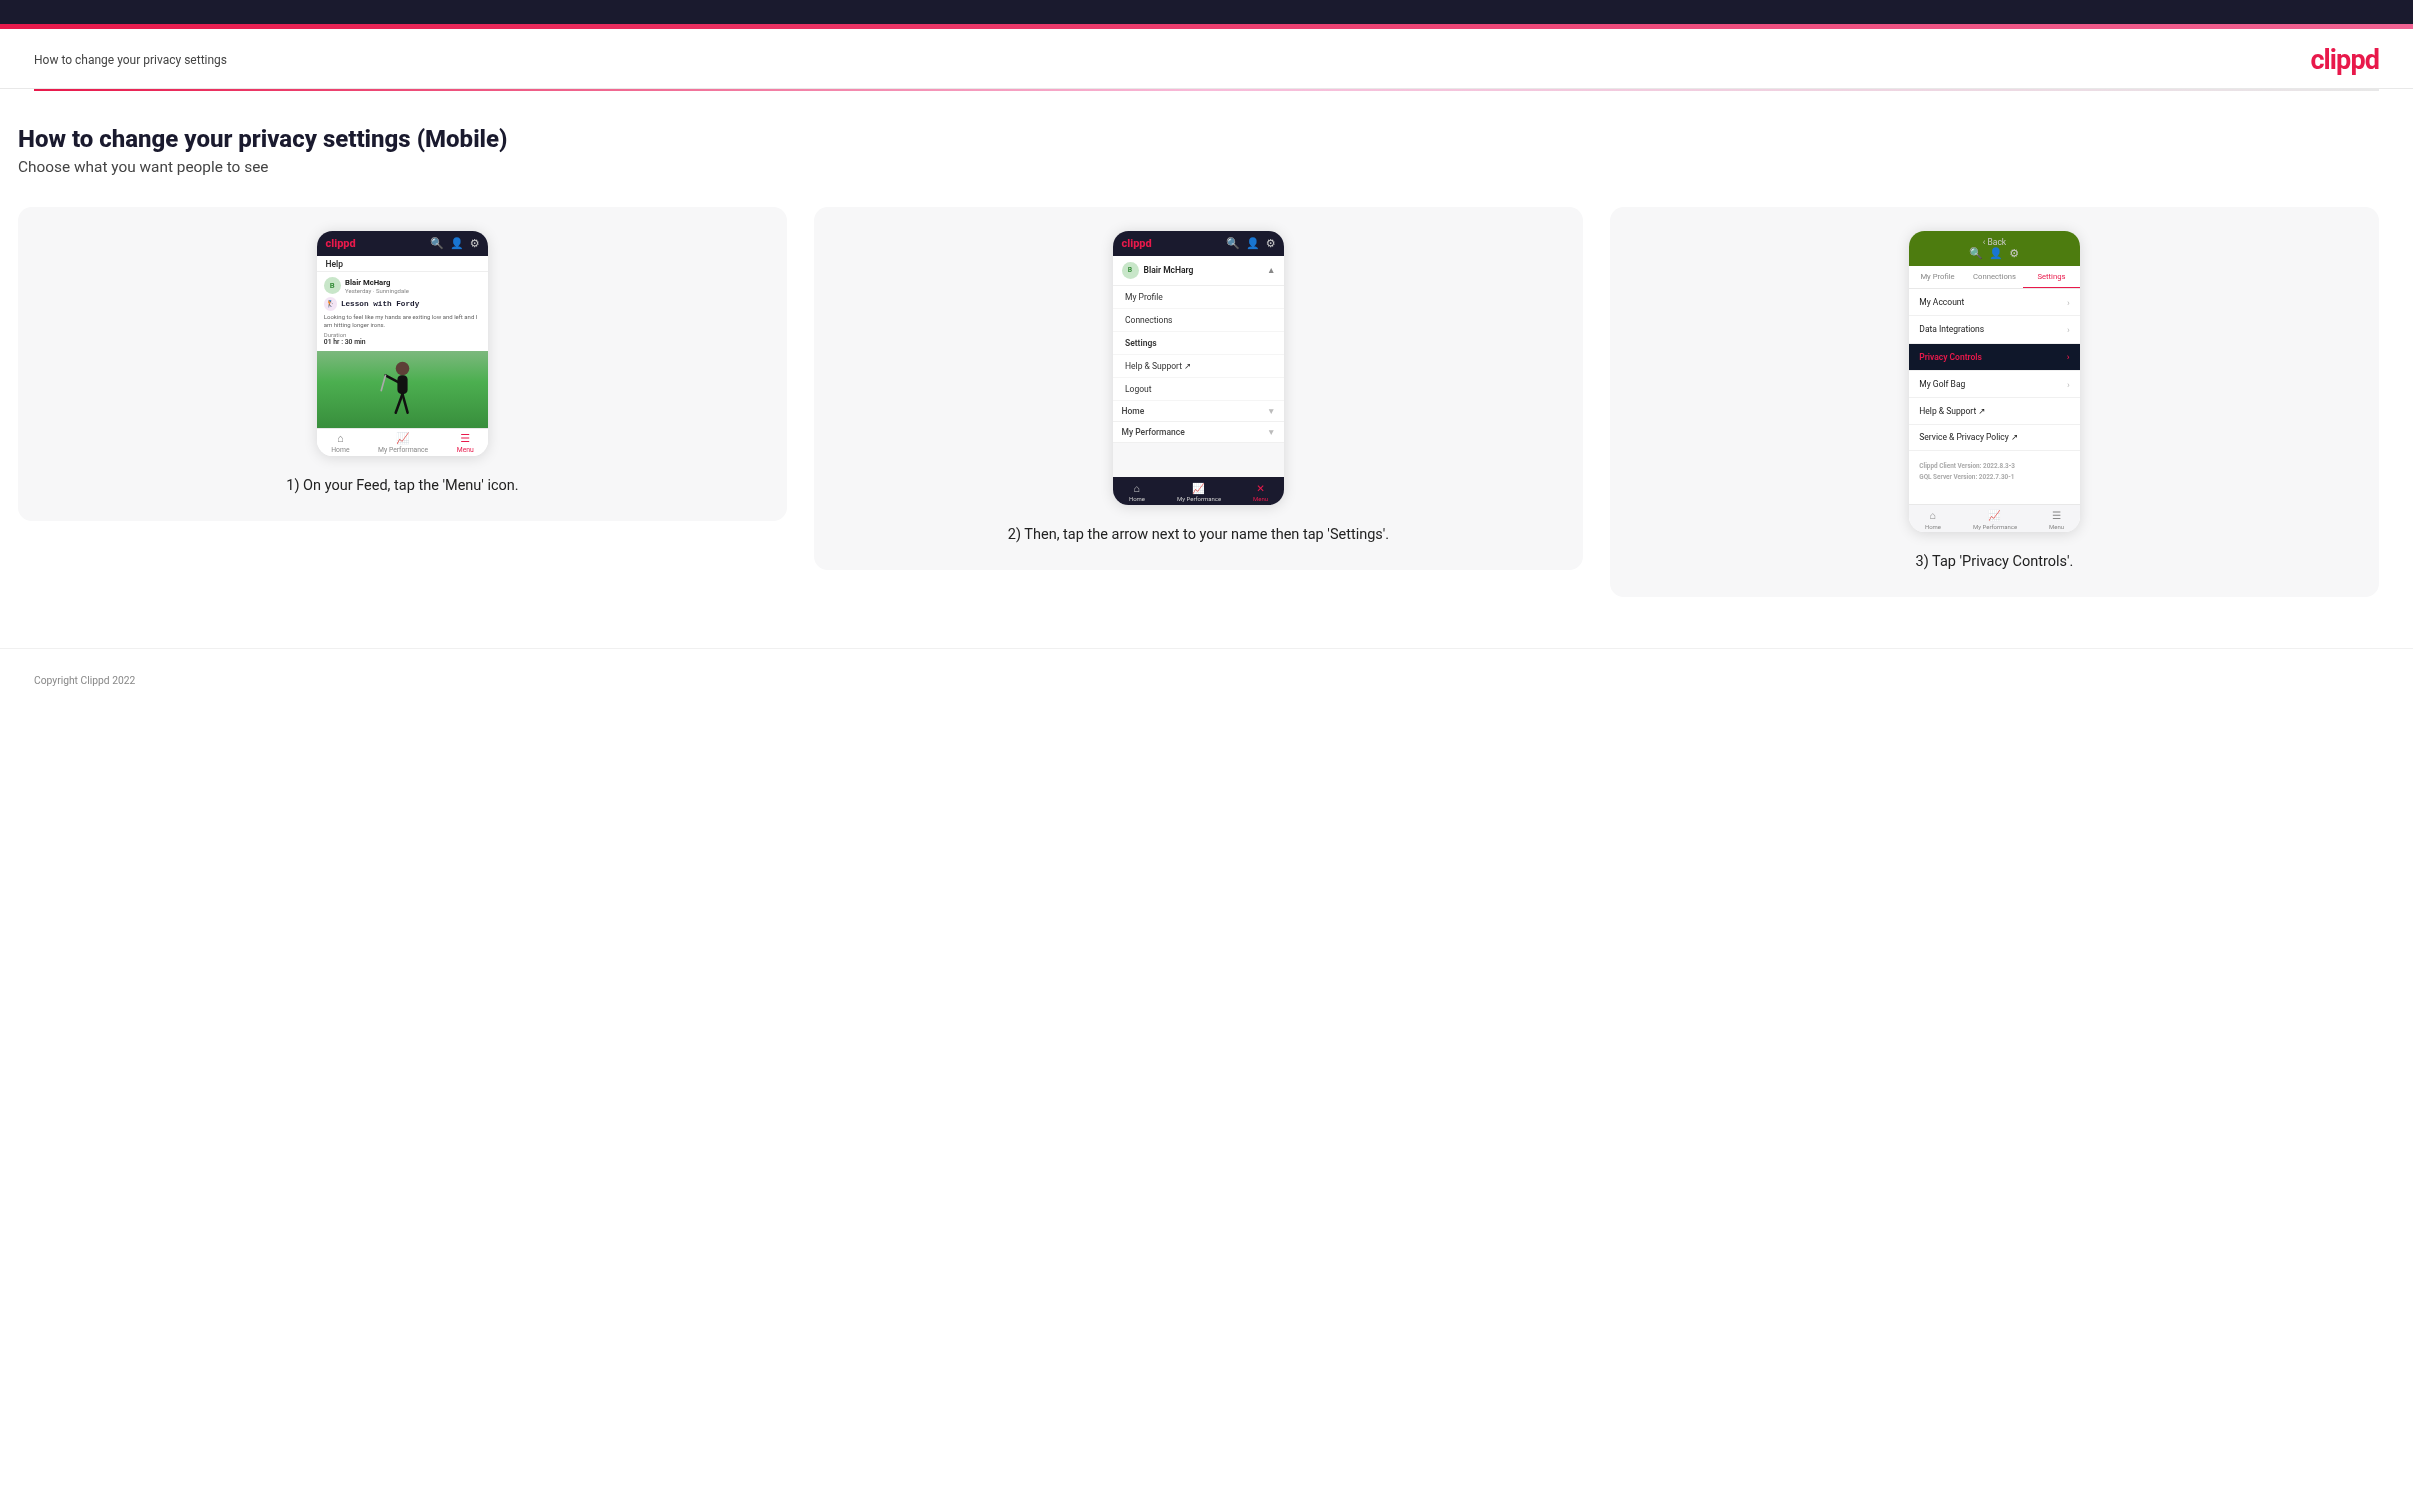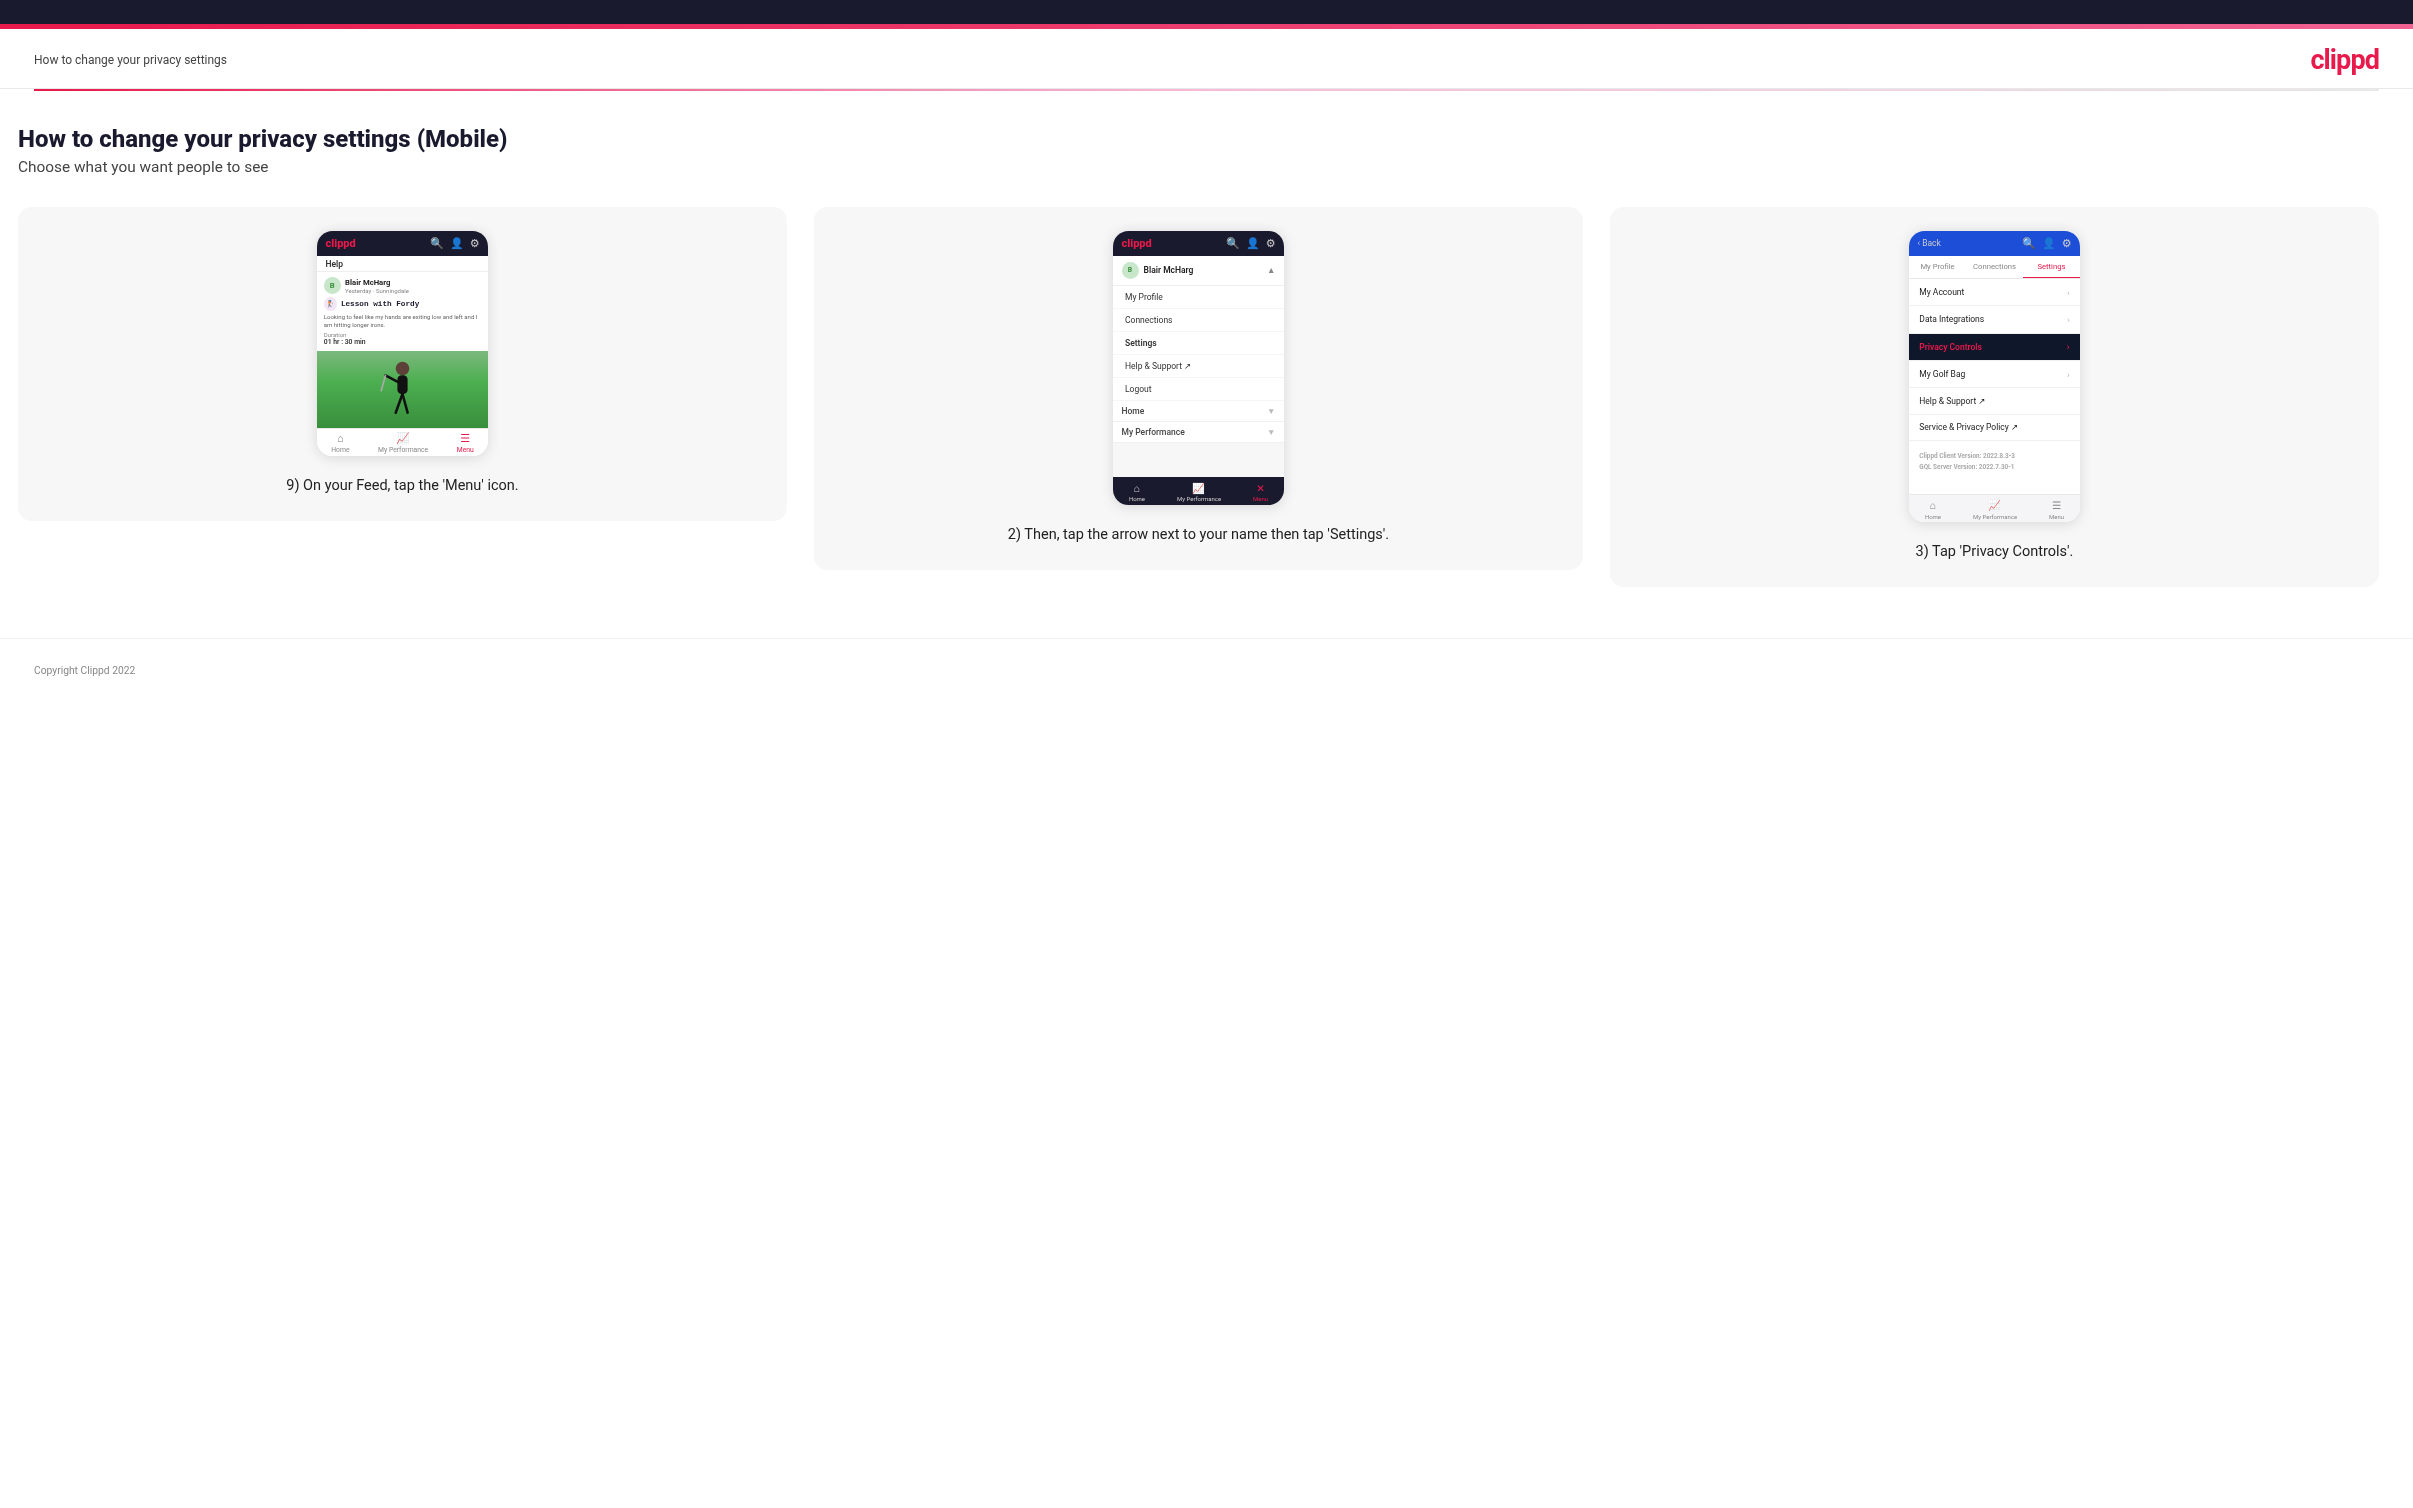--- a/index.html
+++ b/index.html
@@ -246,25 +246,26 @@
       flex-direction: column;
       align-items: center;
       font-size: 6px;
       color: #ccc;
     }
     .phone2-tab.close { color: #e8194b; }
     .phone2-tab-icon { font-size: 10.3px; margin-bottom: 0.9px; }
 
     
     .phone3-nav {
-      background: #1d4ed8;
+      background: #4d7c0f;
       display: flex;
       align-items: center;
       justify-content: space-between;
       padding: 6px 8.5px;
+      flex-direction: column;
     }
     .phone3-back {
       color: #ccc;
       font-size: 8.5px;
       display: flex;
       align-items: center;
       gap: 1.7px;
     }
     .phone3-tabs {
       display: flex;
@@ -403,21 +404,21 @@
           <div class="phone1-tab">
             <span class="phone1-tab-icon">📈</span>
             <span>My Performance</span>
           </div>
           <div class="phone1-tab active">
             <span class="phone1-tab-icon">☰</span>
             <span>Menu</span>
           </div>
         </div>
       </div>
-      <p class="step-caption">9) On your Feed, tap the 'Menu' icon.</p>
+      <p class="step-caption">1) On your Feed, tap the 'Menu' icon.</p>
     </div>
 
     <div class="step-card">
       <div class="phone-mock">
 
         <div class="phone2-nav">
           <span class="phone2-logo">clippd</span>
           <div class="phone1-icons">
             <span class="phone1-icon">🔍</span>
             <span class="phone1-icon">👤</span>

